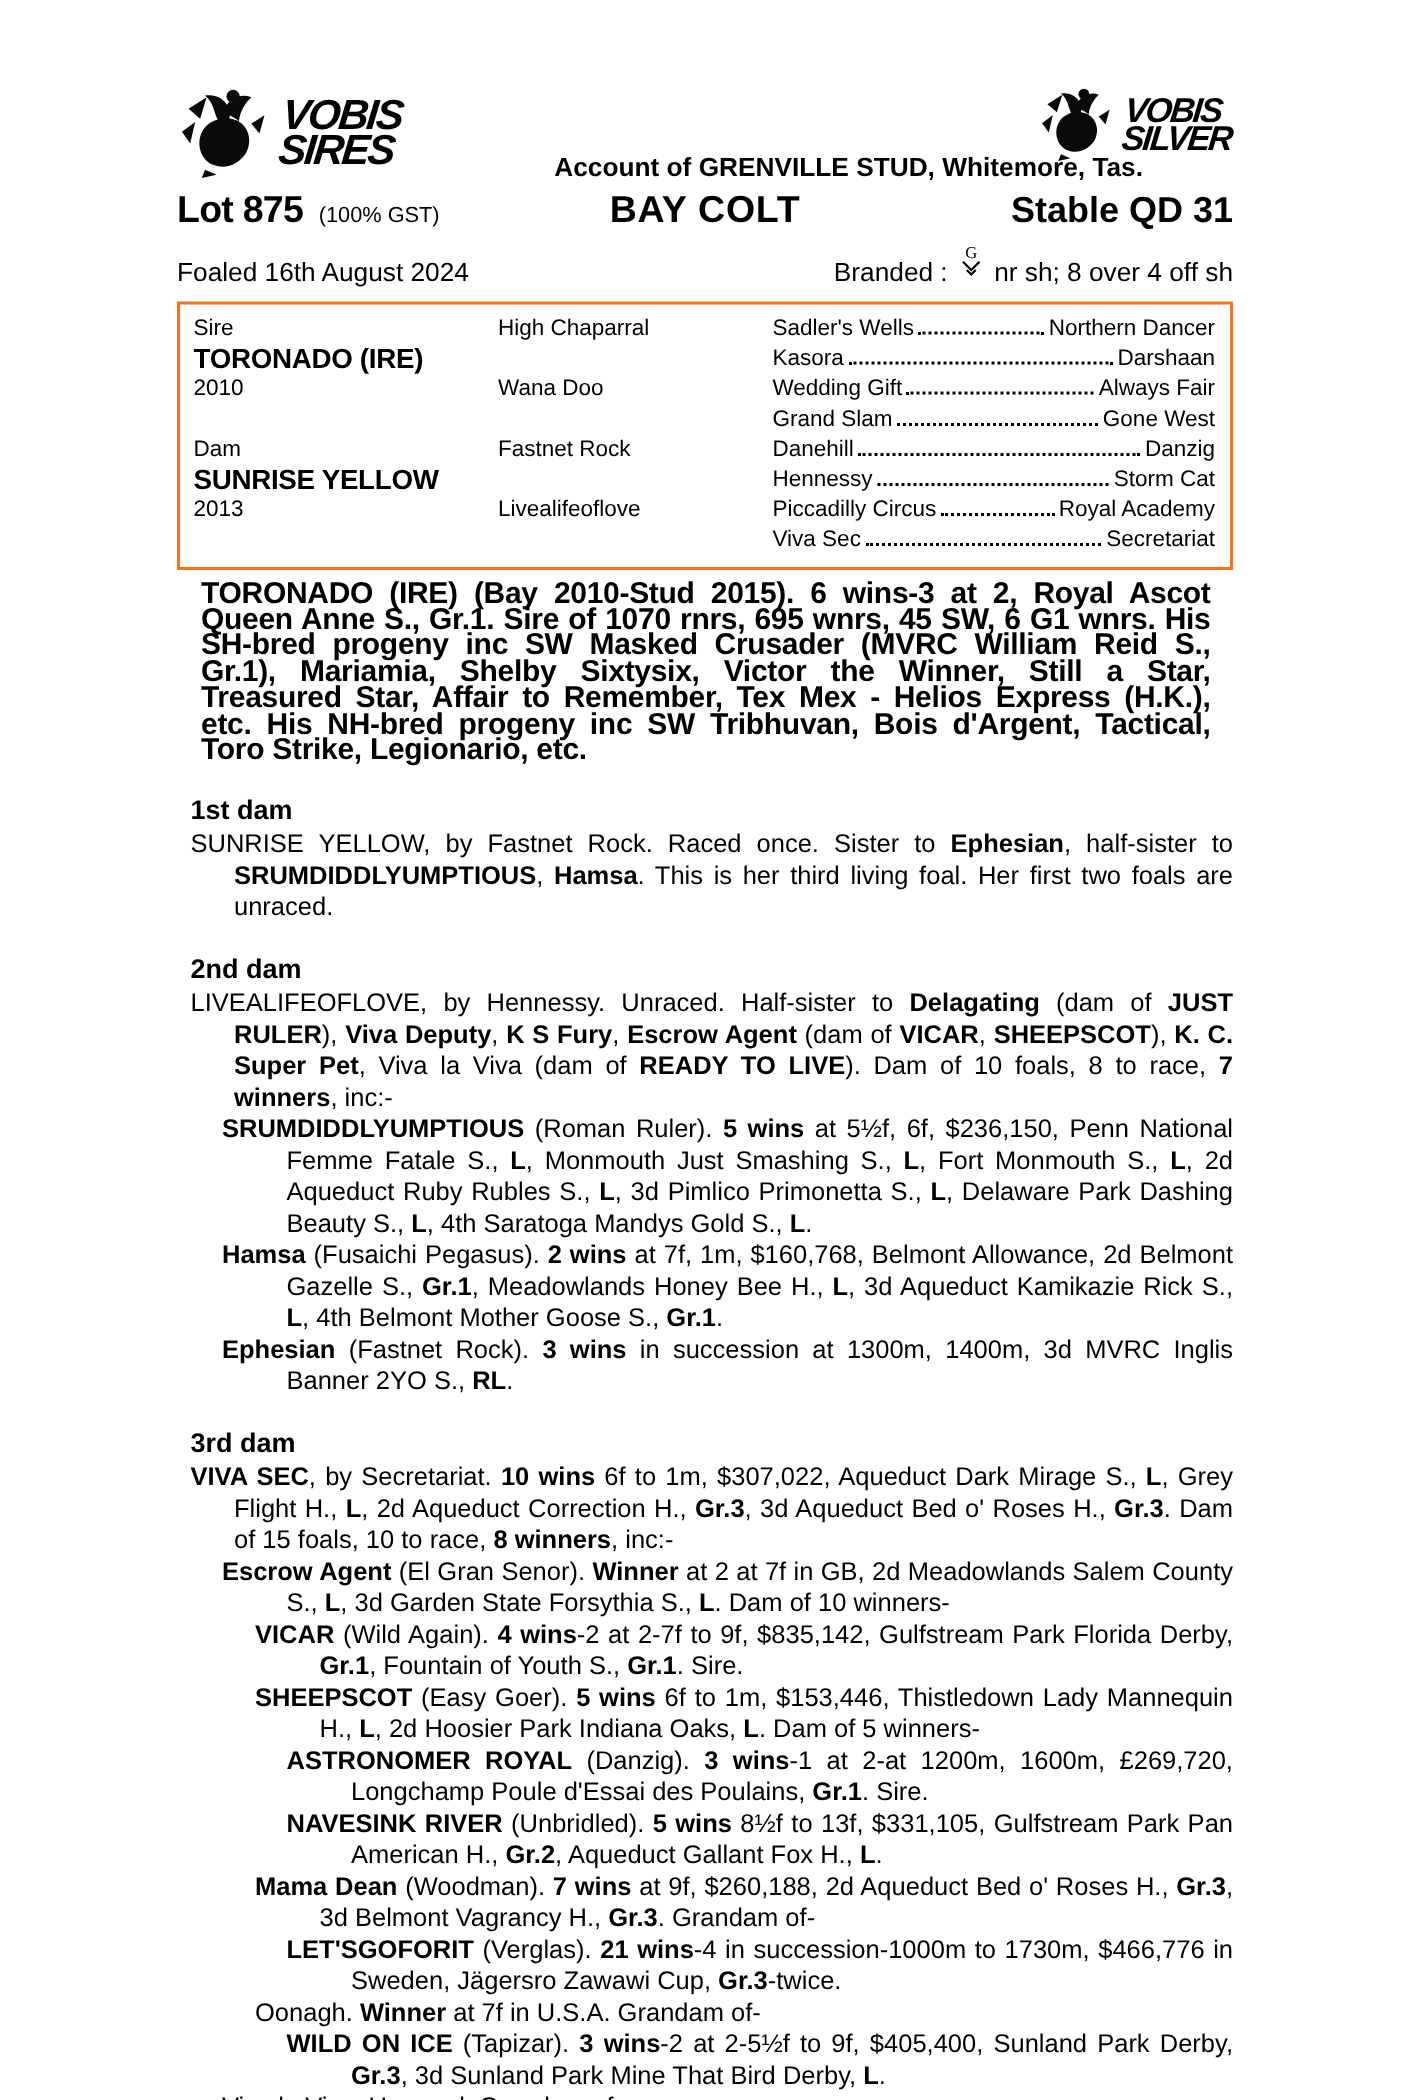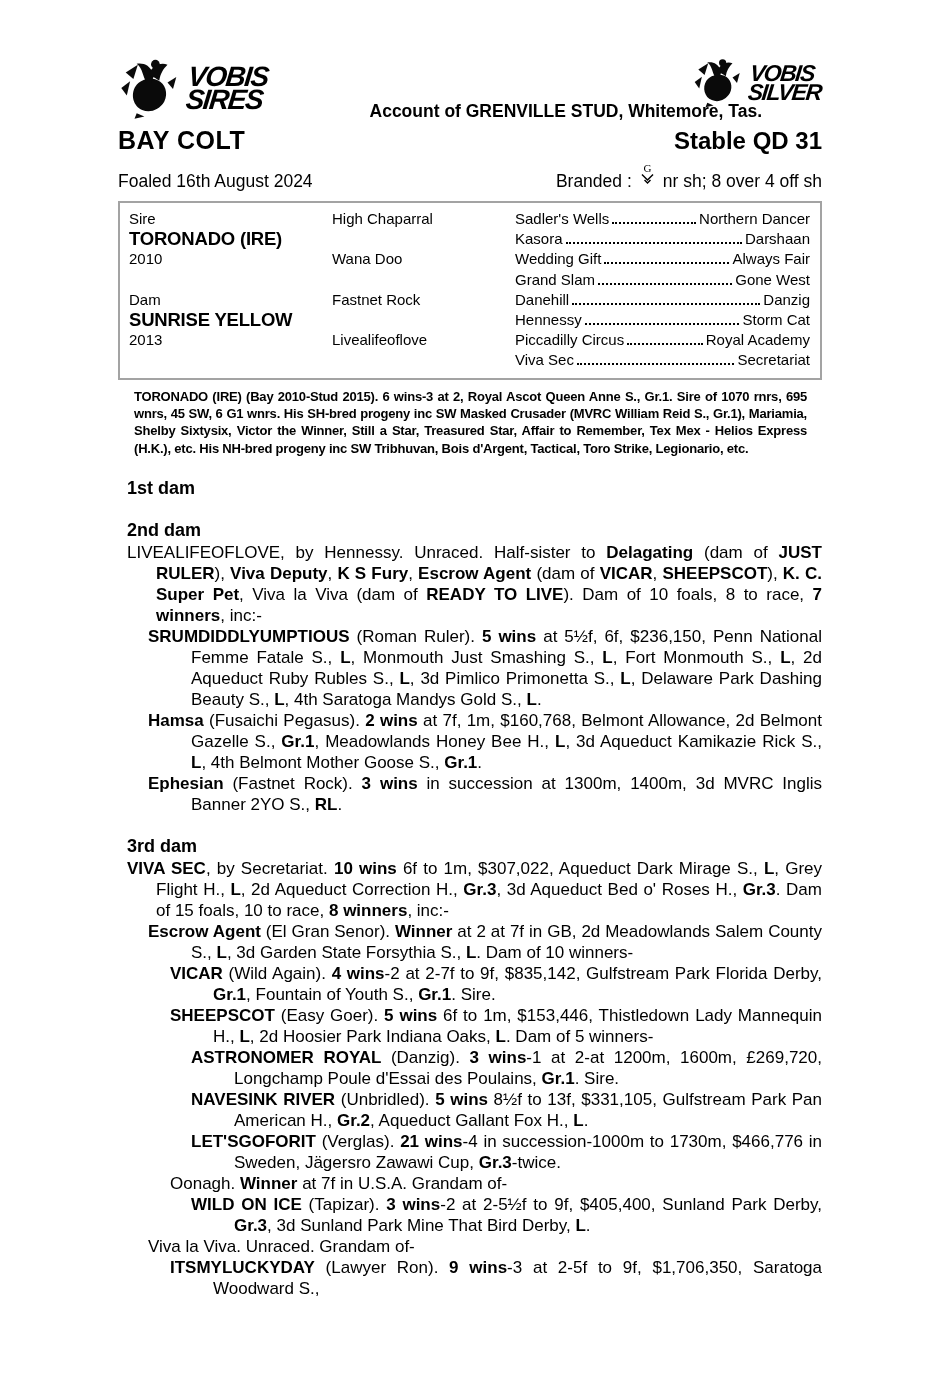--- a/index.html
+++ b/index.html
@@ -31,39 +31,39 @@
   .gst { font-size: 14.5px; margin-left: 6px; }
   .colt-title { font-weight: bold; font-size: 25px; letter-spacing: 0.5px; }
   .stable { font-weight: bold; font-size: 24px; }
 
   .foaled-row { display: flex; justify-content: space-between; align-items: flex-end; margin-top: 7px; font-size: 17.5px; gap: 44px; }
   .branded { display: flex; align-items: flex-end; gap: 5px; }
   .brand-mark { display: inline-block; margin: 0 2px; }
 
   
   .ped-table {
-    border: 2px solid #a3a3a3;
+    border: 2px solid #f97316;
     margin-top: 9px;
     padding: 6px 10px 7px 9px;
     display: grid;
     grid-template-columns: 203px 183px 1fr;
     font-size: 15px;
     line-height: 20.2px;
   }
   .ped-table .bigname { font-weight: bold; font-size: 18.5px; letter-spacing: -0.2px; }
   .g3col { grid-column: 3; grid-row: 1 / span 8; display: flex; flex-direction: column; }
   .g3row { display: flex; align-items: baseline; font-size: 15px; line-height: 20.2px; }
   .g3row .dots { flex: 1; min-width: 8px; border-bottom: 2px dotted #000; margin: 0 3px 4px 3px; }
 
   
   .sire-summary {
     margin-top: 8px;
     padding: 0 15px 0 16px;
     font-weight: bold;
-    font-size: 13px;
+    font-size: 20px;
     line-height: 17.4px;
     text-align: justify;
     letter-spacing: -0.2px;
   }
 
   
   .sections { margin-top: 2px; }
   .dam-heading { font-weight: bold; font-size: 18px; margin: 21px 0 1px 9px; }
   p.entry { font-size: 17px; line-height: 21px; text-align: justify; }
   p.entry b { font-weight: bold; }
@@ -114,20 +114,24 @@
           </svg>
         </span>
         <span class="logo-text">
           <span>VOBIS</span><br>
           <span>SILVER</span>
         </span>
       </div>
     </div>
 
     <div class="lot-row">
+      <span class="cell-l">
+        <span class="lot-num">Lot 875</span>
+        <span class="gst">(100% GST)</span>
+      </span>
       <span class="cell-c colt-title">BAY COLT</span>
       <span class="cell-r stable">Stable QD 31</span>
     </div>
 
     <div class="foaled-row">
       <span>Foaled 16th August 2024</span>
       <span class="branded">
         <span>Branded :</span>
         <span class="brand-mark">
           <svg width="17" height="25" viewBox="0 0 20 28">
@@ -194,32 +198,34 @@
             <span class="dots"></span>
             <span>Secretariat</span>
           </div>
         </div>
     </div>
 
     <div class="sire-summary">TORONADO (IRE) (Bay 2010-Stud 2015). 6 wins-3 at 2, Royal Ascot Queen Anne S., Gr.1. Sire of 1070 rnrs, 695 wnrs, 45 SW, 6 G1 wnrs. His SH-bred progeny inc SW Masked Crusader (MVRC William Reid S., Gr.1), Mariamia, Shelby Sixtysix, Victor the Winner, Still a Star, Treasured Star, Affair to Remember, Tex Mex - Helios Express (H.K.), etc. His NH-bred progeny inc SW Tribhuvan, Bois d'Argent, Tactical, Toro Strike, Legionario, etc.</div>
 
     <div class="sections">
         <div class="dam-heading">1st dam</div>
+        <p class="entry p-dam"><span>SUNRISE YELLOW, by Fastnet Rock. Raced once. Sister to </span><b>Ephesian</b><span>, half-sister to </span><b>SRUMDIDDLYUMPTIOUS</b><span>, </span><b>Hamsa</b><span>. This is her third living foal. Her first two foals are unraced.</span></p>
         <div class="dam-heading">2nd dam</div>
         <p class="entry p-dam"><span>LIVEALIFEOFLOVE, by Hennessy. Unraced. Half-sister to </span><b>Delagating</b><span> (dam of </span><b>JUST RULER</b><span>), </span><b>Viva Deputy</b><span>, </span><b>K S Fury</b><span>, </span><b>Escrow Agent</b><span> (dam of </span><b>VICAR</b><span>, </span><b>SHEEPSCOT</b><span>), </span><b>K. C. Super Pet</b><span>, Viva la Viva (dam of </span><b>READY TO LIVE</b><span>). Dam of 10 foals, 8 to race, </span><b>7 winners</b><span>, inc:-</span></p>
         <p class="entry p-l1"><b>SRUMDIDDLYUMPTIOUS</b><span> (Roman Ruler). </span><b>5 wins</b><span> at 5½f, 6f, $236,150, Penn National Femme Fatale S., </span><b>L</b><span>, Monmouth Just Smashing S., </span><b>L</b><span>, Fort Monmouth S., </span><b>L</b><span>, 2d Aqueduct Ruby Rubles S., </span><b>L</b><span>, 3d Pimlico Primonetta S., </span><b>L</b><span>, Delaware Park Dashing Beauty S., </span><b>L</b><span>, 4th Saratoga Mandys Gold S., </span><b>L</b><span>.</span></p>
         <p class="entry p-l1"><b>Hamsa</b><span> (Fusaichi Pegasus). </span><b>2 wins</b><span> at 7f, 1m, $160,768, Belmont Allowance, 2d Belmont Gazelle S., </span><b>Gr.1</b><span>, Meadowlands Honey Bee H., </span><b>L</b><span>, 3d Aqueduct Kamikazie Rick S., </span><b>L</b><span>, 4th Belmont Mother Goose S., </span><b>Gr.1</b><span>.</span></p>
         <p class="entry p-l1"><b>Ephesian</b><span> (Fastnet Rock). </span><b>3 wins</b><span> in succession at 1300m, 1400m, 3d MVRC Inglis Banner 2YO S., </span><b>RL</b><span>.</span></p>
         <div class="dam-heading">3rd dam</div>
         <p class="entry p-dam"><b>VIVA SEC</b><span>, by Secretariat. </span><b>10 wins</b><span> 6f to 1m, $307,022, Aqueduct Dark Mirage S., </span><b>L</b><span>, Grey Flight H., </span><b>L</b><span>, 2d Aqueduct Correction H., </span><b>Gr.3</b><span>, 3d Aqueduct Bed o' Roses H., </span><b>Gr.3</b><span>. Dam of 15 foals, 10 to race, </span><b>8 winners</b><span>, inc:-</span></p>
         <p class="entry p-l1"><b>Escrow Agent</b><span> (El Gran Senor). </span><b>Winner</b><span> at 2 at 7f in GB, 2d Meadowlands Salem County S., </span><b>L</b><span>, 3d Garden State Forsythia S., </span><b>L</b><span>. Dam of 10 winners-</span></p>
         <p class="entry p-l2"><b>VICAR</b><span> (Wild Again). </span><b>4 wins</b><span>-2 at 2-7f to 9f, $835,142, Gulfstream Park Florida Derby, </span><b>Gr.1</b><span>, Fountain of Youth S., </span><b>Gr.1</b><span>. Sire.</span></p>
         <p class="entry p-l2"><b>SHEEPSCOT</b><span> (Easy Goer). </span><b>5 wins</b><span> 6f to 1m, $153,446, Thistledown Lady Mannequin H., </span><b>L</b><span>, 2d Hoosier Park Indiana Oaks, </span><b>L</b><span>. Dam of 5 winners-</span></p>
         <p class="entry p-l3"><b>ASTRONOMER ROYAL</b><span> (Danzig). </span><b>3 wins</b><span>-1 at 2-at 1200m, 1600m, £269,720, Longchamp Poule d'Essai des Poulains, </span><b>Gr.1</b><span>. Sire.</span></p>
         <p class="entry p-l3"><b>NAVESINK RIVER</b><span> (Unbridled). </span><b>5 wins</b><span> 8½f to 13f, $331,105, Gulfstream Park Pan American H., </span><b>Gr.2</b><span>, Aqueduct Gallant Fox H., </span><b>L</b><span>.</span></p>
+        <p class="entry p-l2"><b>Mama Dean</b><span> (Woodman). </span><b>7 wins</b><span> at 9f, $260,188, 2d Aqueduct Bed o' Roses H., </span><b>Gr.3</b><span>, 3d Belmont Vagrancy H., </span><b>Gr.3</b><span>. Grandam of-</span></p>
         <p class="entry p-l3"><b>LET'SGOFORIT</b><span> (Verglas). </span><b>21 wins</b><span>-4 in succession-1000m to 1730m, $466,776 in Sweden, Jägersro Zawawi Cup, </span><b>Gr.3</b><span>-twice.</span></p>
         <p class="entry p-l2"><span>Oonagh. </span><b>Winner</b><span> at 7f in U.S.A. Grandam of-</span></p>
         <p class="entry p-l3"><b>WILD ON ICE</b><span> (Tapizar). </span><b>3 wins</b><span>-2 at 2-5½f to 9f, $405,400, Sunland Park Derby, </span><b>Gr.3</b><span>, 3d Sunland Park Mine That Bird Derby, </span><b>L</b><span>.</span></p>
         <p class="entry p-l1"><span>Viva la Viva. Unraced. Grandam of-</span></p>
         <p class="entry p-l2"><b>ITSMYLUCKYDAY</b><span> (Lawyer Ron). </span><b>9 wins</b><span>-3 at 2-5f to 9f, $1,706,350, Saratoga Woodward S., </span></p>
       </div>
 
   </div>
 </div>
 

